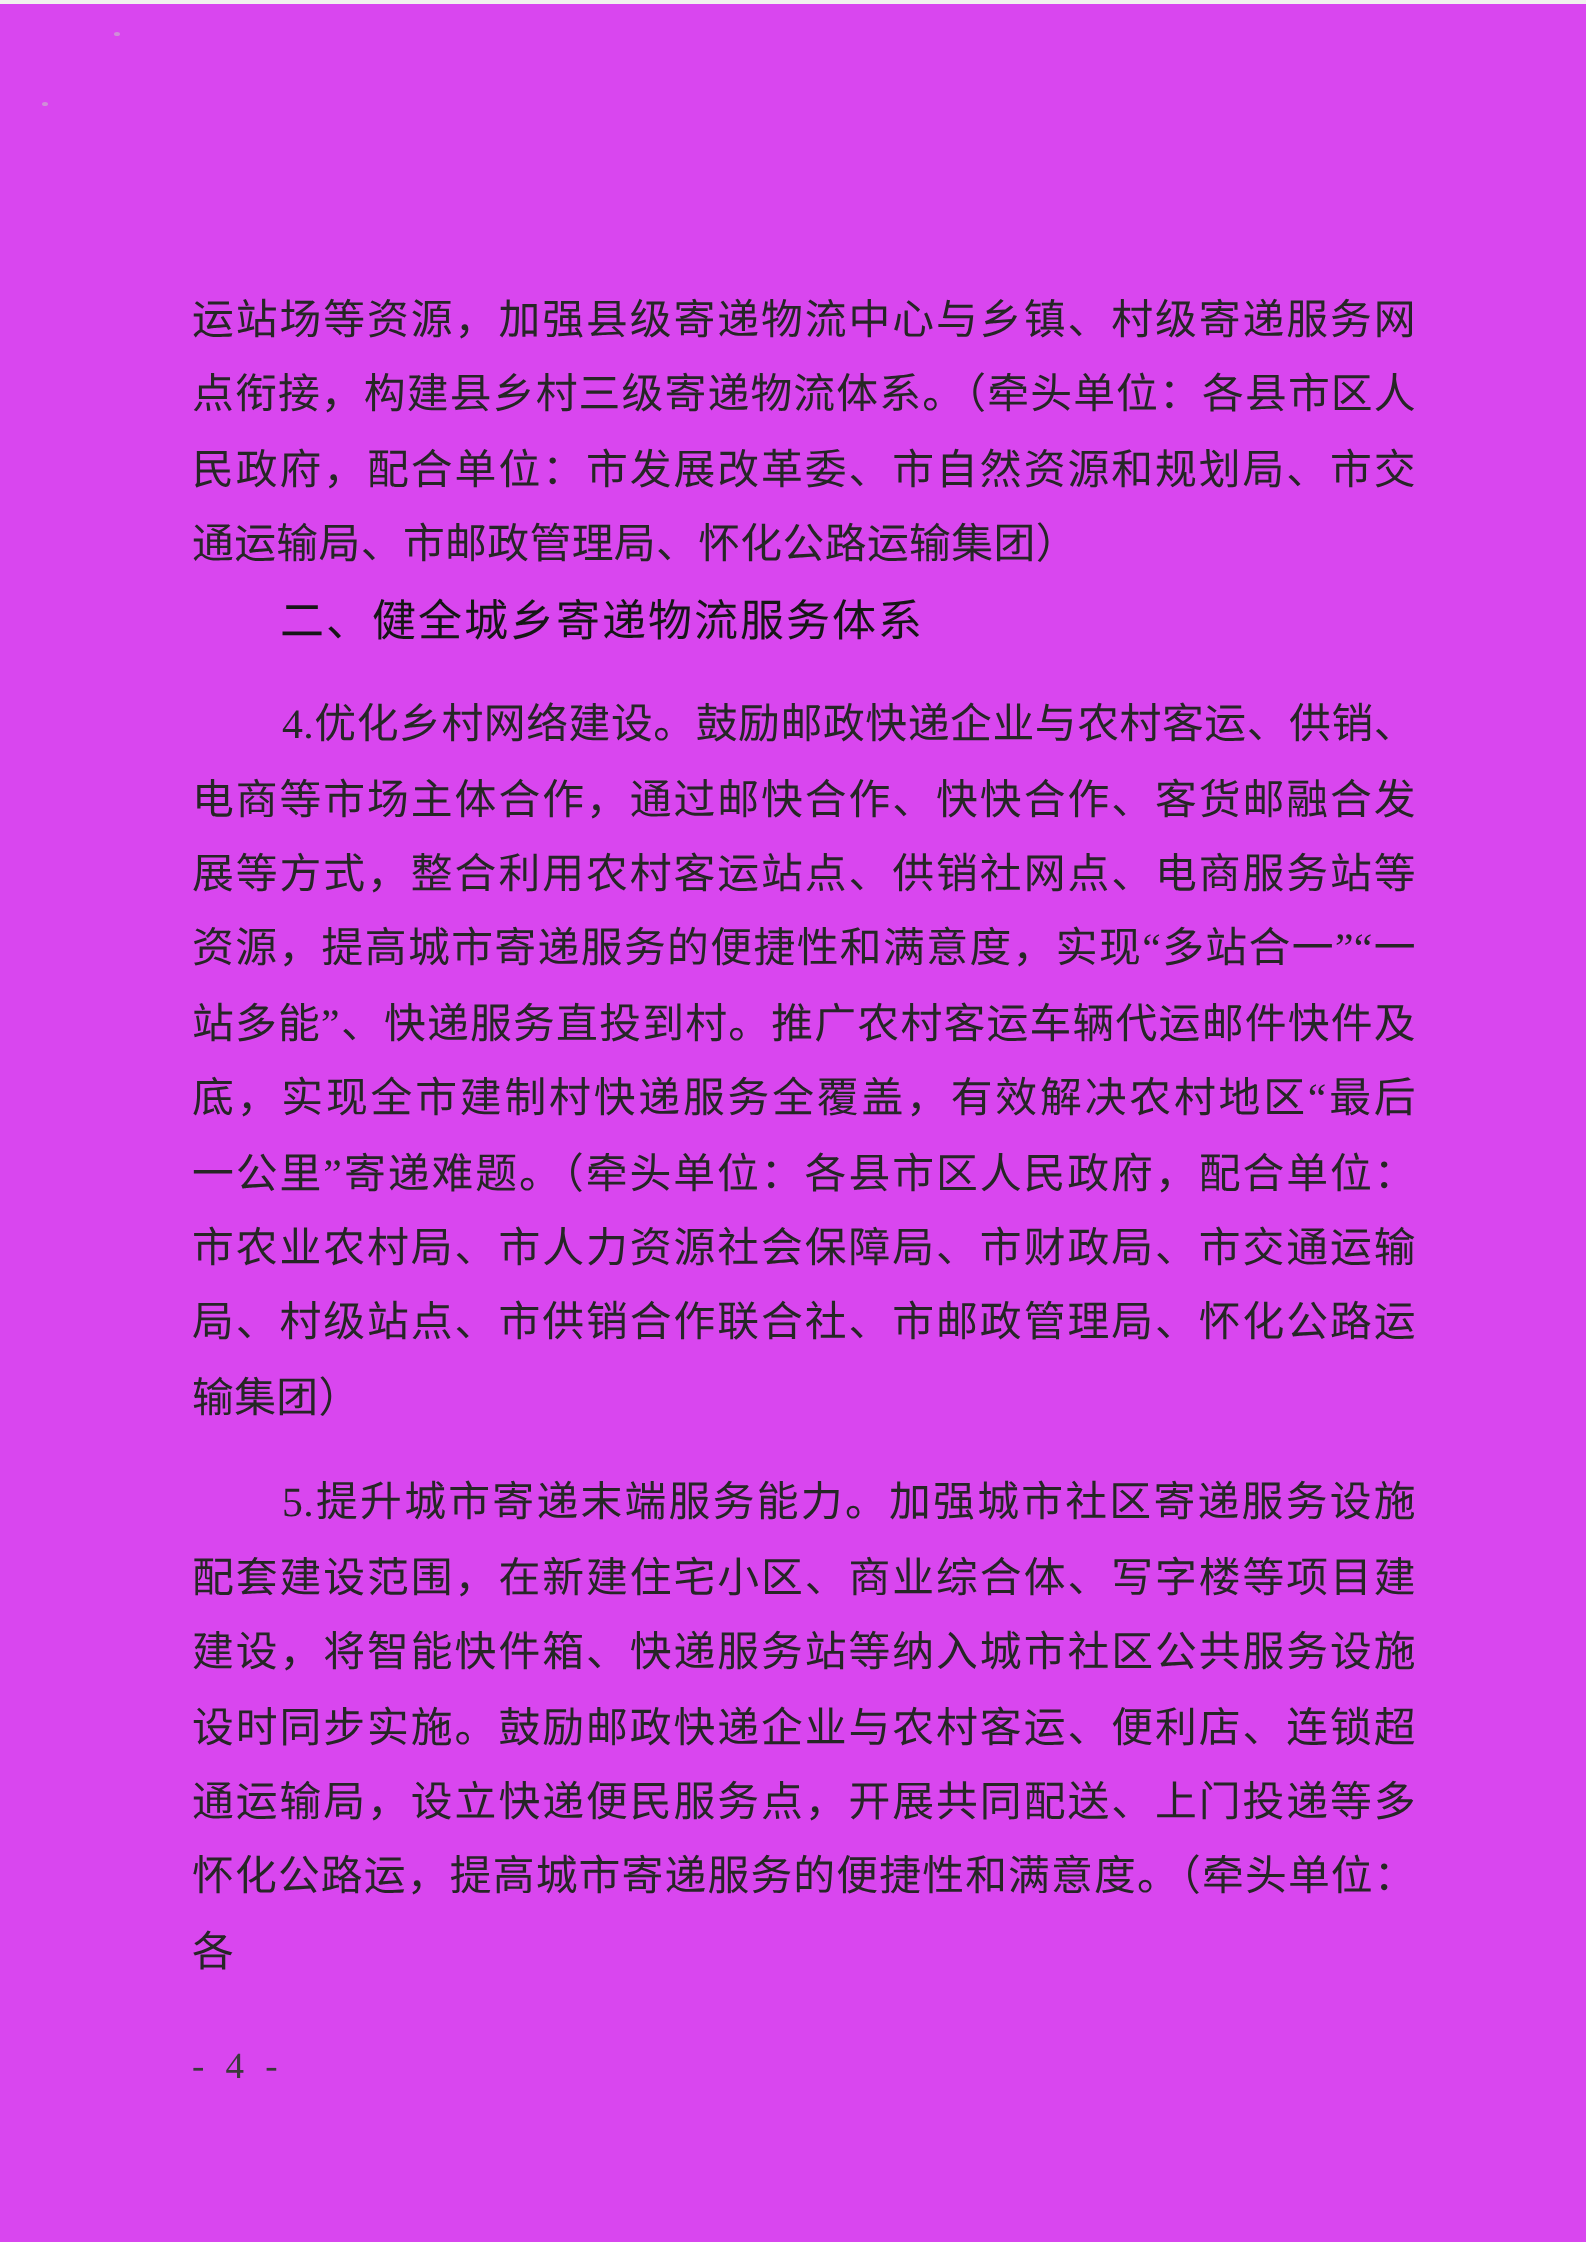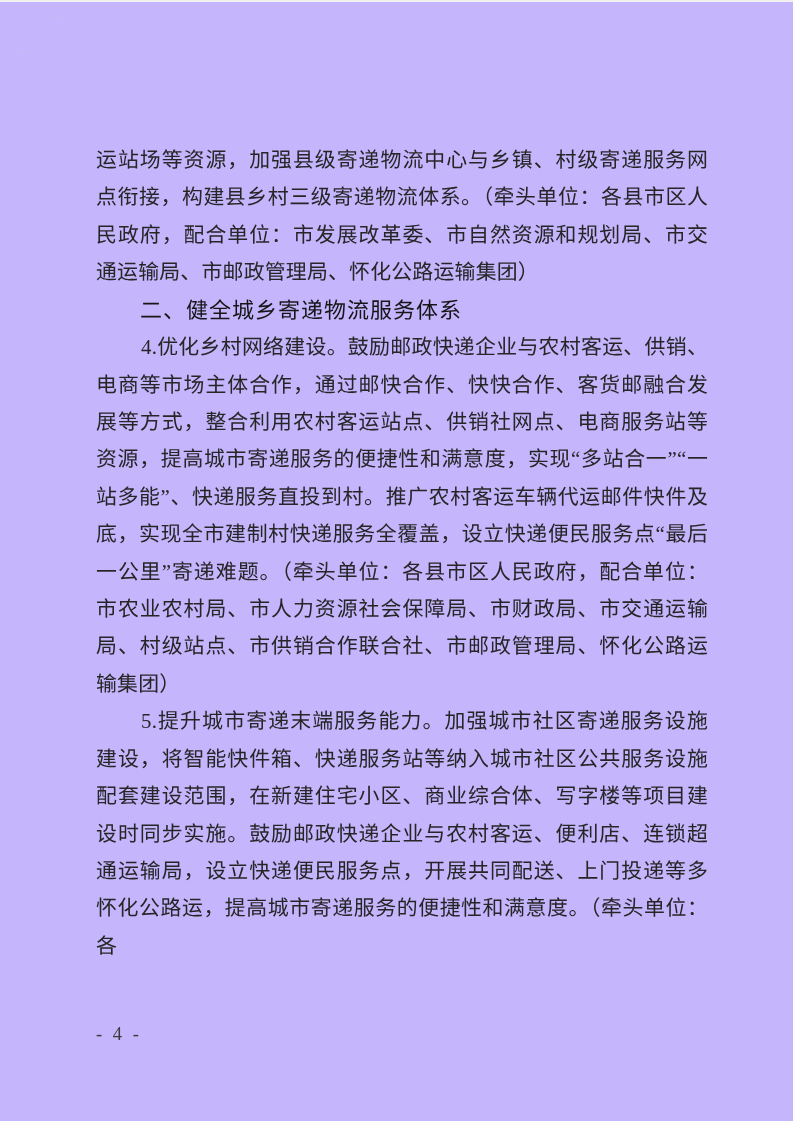--- a/index.html
+++ b/index.html
@@ -10,21 +10,21 @@
     width: 793px;
     height: 1121px;
     position: relative;
     background: #fcfcfb;
     overflow: hidden;
     font-family: "Liberation Serif", "DejaVu Serif", serif;
   }
   .page {
     position: absolute;
     inset: 0;
-    background: #c4b5fd;
+    background: #d946ef;
   }
   .scan-edge {
     position: absolute;
     top: 0; left: 0; right: 0;
     height: 2px;
     background: #f1f1ee;
   }
   .speck {
     position: absolute;
     background: #c9c9c4;
@@ -47,21 +47,21 @@
     text-align: justify;
     text-justify: inter-character;
     letter-spacing: 0.2px;
     white-space: normal;
   }
   
   .j { text-align-last: justify; }
   
   .e { text-align-last: left; }
   
-  .i { padding-left: 45px; }
+  .i { padding-left: 45px; margin-top: 15px; }
   
   .h {
     text-align-last: left;
     font-family: "Liberation Sans", "DejaVu Sans", sans-serif;
     font-weight: 400;
     font-size: 22px;
     letter-spacing: 1px;
     color: #161616;
     padding-left: 44px;
   }
@@ -90,28 +90,28 @@
     <div class="ln j">运站场等资源，加强县级寄递物流中心与乡镇、村级寄递服务网</div>
     <div class="ln j">点衔接，构建县乡村三级寄递物流体系。（牵头单位：各县市区人</div>
     <div class="ln j">民政府，配合单位：市发展改革委、市自然资源和规划局、市交</div>
     <div class="ln e">通运输局、市邮政管理局、怀化公路运输集团）</div>
     <div class="ln h">二、健全城乡寄递物流服务体系</div>
     <div class="ln j i">4.优化乡村网络建设。鼓励邮政快递企业与农村客运、供销、</div>
     <div class="ln j">电商等市场主体合作，通过邮快合作、快快合作、客货邮融合发</div>
     <div class="ln j">展等方式，整合利用农村客运站点、供销社网点、电商服务站等</div>
     <div class="ln j">资源，提高城市寄递服务的便捷性和满意度，实现“多站合一”“一</div>
     <div class="ln j">站多能”、快递服务直投到村。推广农村客运车辆代运邮件快件及</div>
-    <div class="ln j">底，实现全市建制村快递服务全覆盖，设立快递便民服务点“最后</div>
+    <div class="ln j">底，实现全市建制村快递服务全覆盖，有效解决农村地区“最后</div>
     <div class="ln j">一公里”寄递难题。（牵头单位：各县市区人民政府，配合单位：</div>
     <div class="ln j">市农业农村局、市人力资源社会保障局、市财政局、市交通运输</div>
     <div class="ln j">局、村级站点、市供销合作联合社、市邮政管理局、怀化公路运</div>
     <div class="ln e">输集团）</div>
     <div class="ln j i">5.提升城市寄递末端服务能力。加强城市社区寄递服务设施</div>
+    <div class="ln j">配套建设范围，在新建住宅小区、商业综合体、写字楼等项目建</div>
     <div class="ln j">建设，将智能快件箱、快递服务站等纳入城市社区公共服务设施</div>
-    <div class="ln j">配套建设范围，在新建住宅小区、商业综合体、写字楼等项目建</div>
     <div class="ln j">设时同步实施。鼓励邮政快递企业与农村客运、便利店、连锁超</div>
     <div class="ln j">通运输局，设立快递便民服务点，开展共同配送、上门投递等多</div>
     <div class="ln j">怀化公路运，提高城市寄递服务的便捷性和满意度。（牵头单位：各</div>
   </main>
 
   <footer class="page-footer">
     <span class="page-number">- 4 -</span>
   </footer>
 </div>
 

